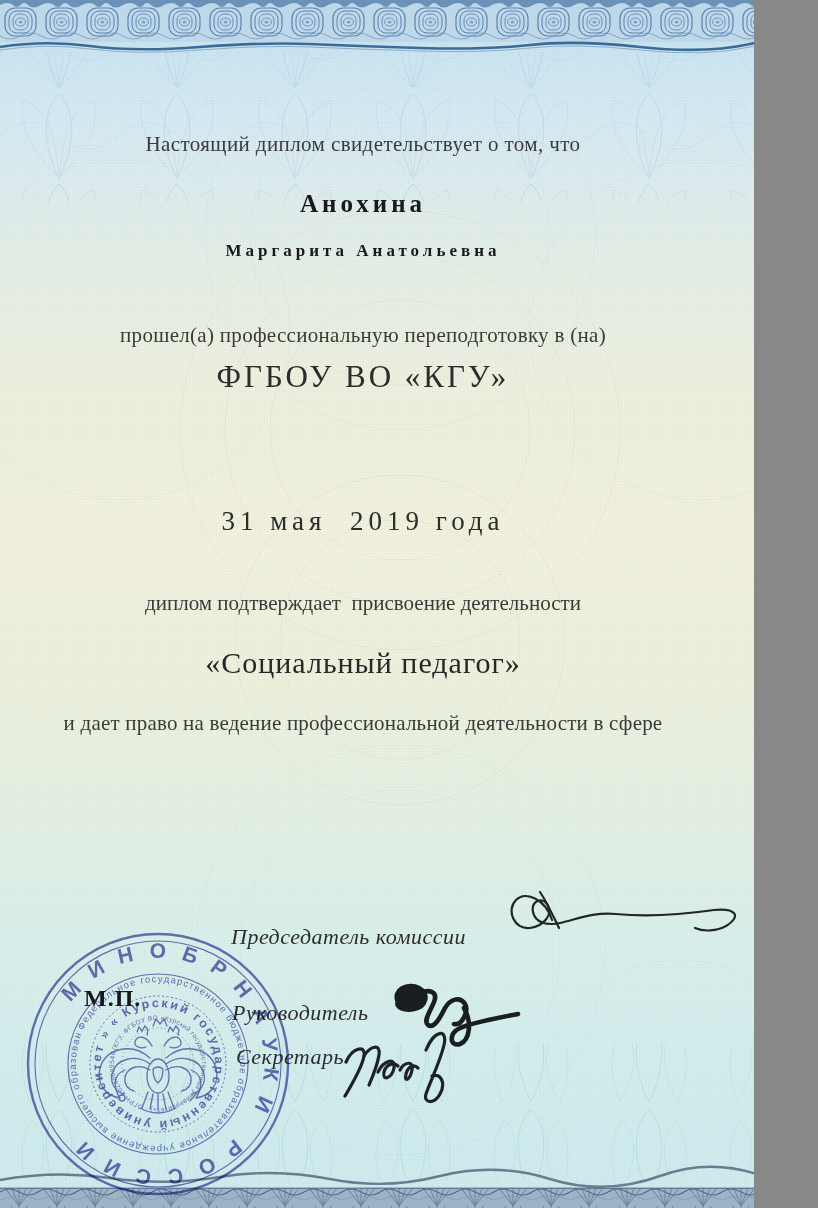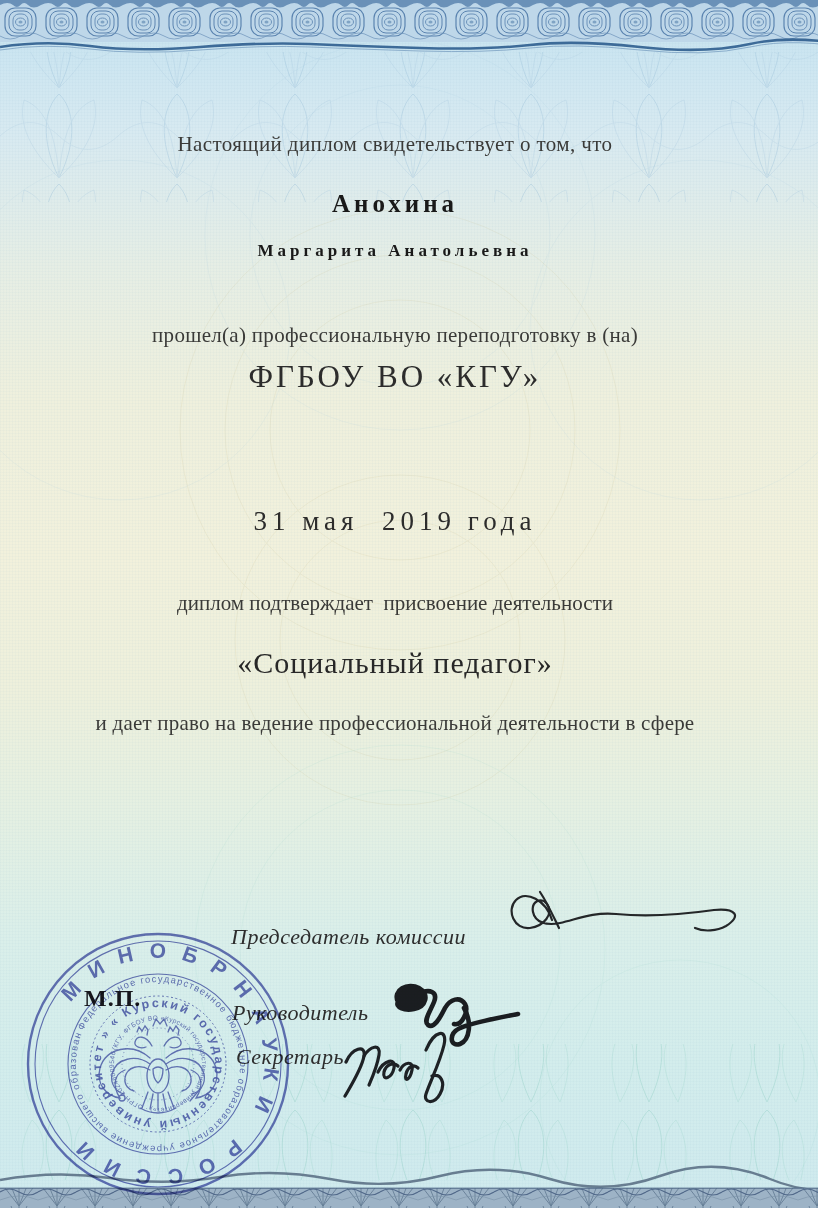--- a/index.html
+++ b/index.html
@@ -1,17 +1,17 @@
 <!DOCTYPE html>
 <html><head>
 <meta charset="utf-8">
 <style>
   html,body { margin:0; padding:0; background:#888; }
   .page {
-    position:relative; width:818px; height:1208px; overflow:hidden;
+    position:relative; width:754px; height:1208px; overflow:hidden;
     font-family:"Liberation Serif","DejaVu Serif",serif;
     background:
       linear-gradient(180deg,
         #c3e0ee 0%, #cde6f1 5%, #d8eaf1 11%,
         #e6eee5 22%, #eff0dd 33%, #f2f1dc 46%,
         #eef0dc 57%, #e5f0e2 67%, #daefea 78%,
         #d3edec 88%, #cfeaee 100%);
   }
   .texture {
     position:absolute; inset:0; pointer-events:none;

